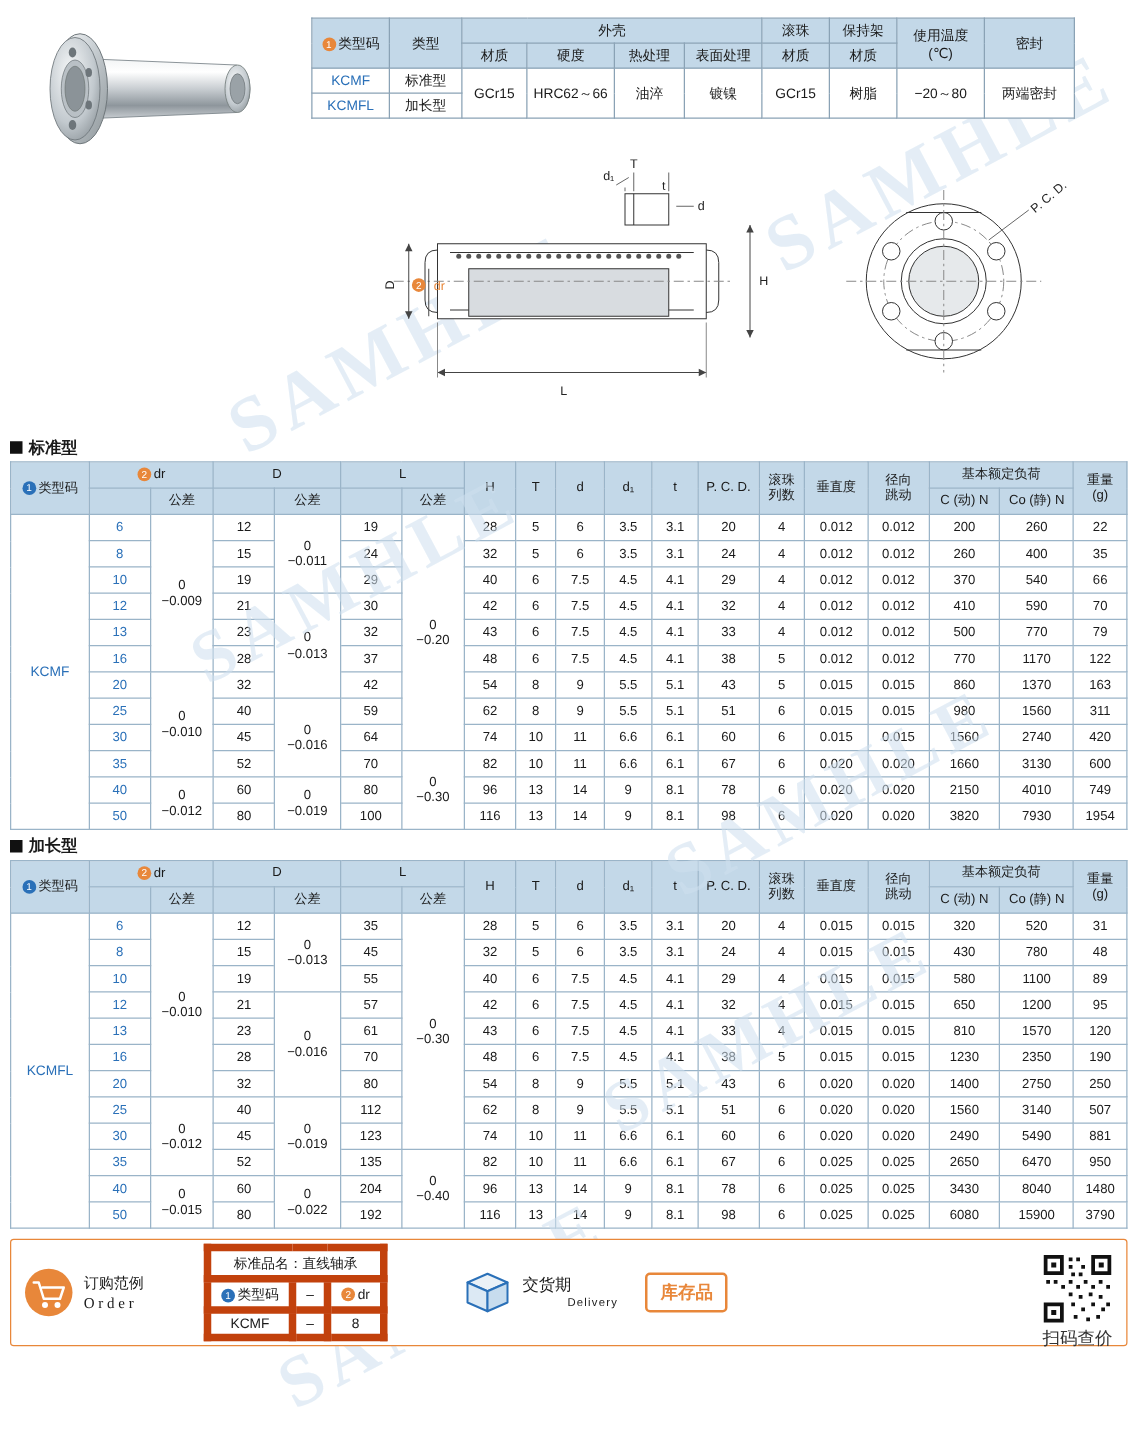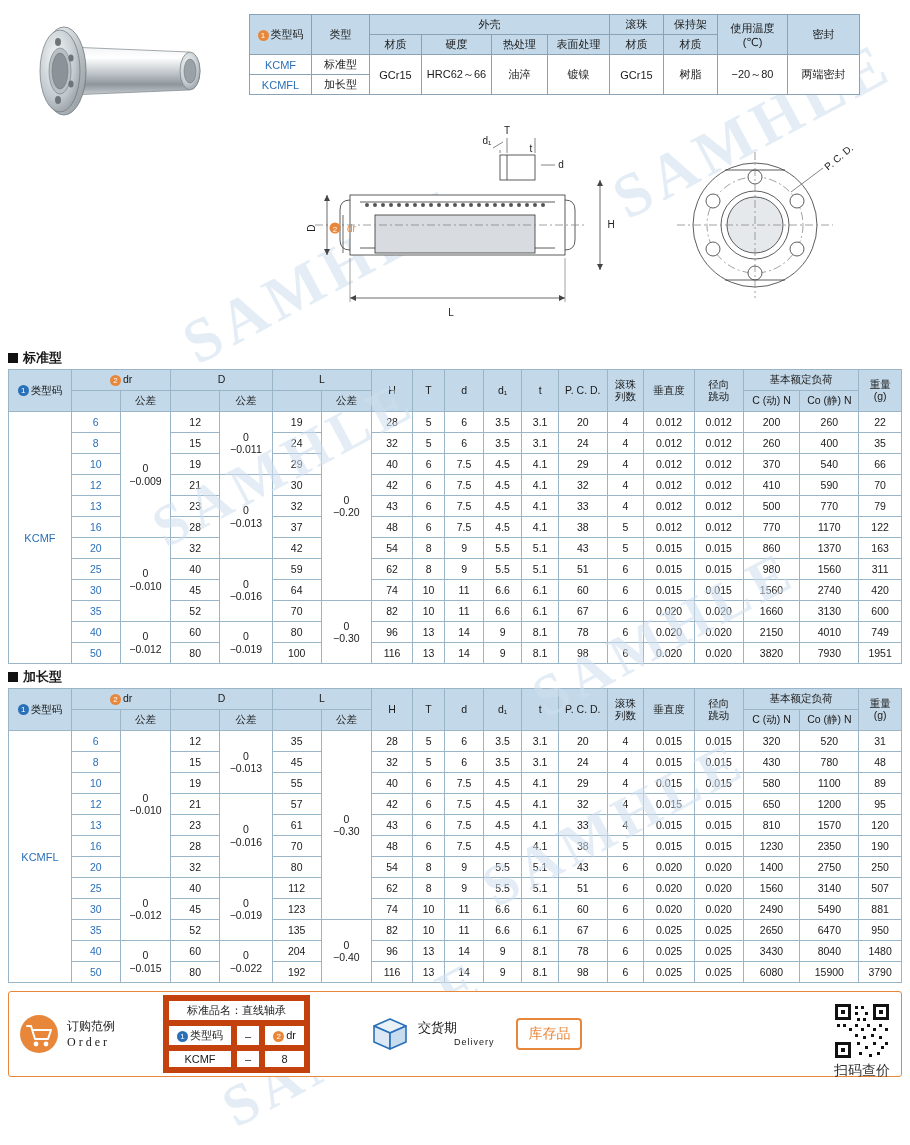--- a/index.html
+++ b/index.html
@@ -80,21 +80,21 @@
   .order-tbl td, .order-tbl th {
     border:6px solid #c2410c; font-size:11px; text-align:center;
     padding:2px 8px; height:22px; background:#fff; font-weight:normal;
   }
   .order-tbl .hd { background:#fff; }
   .delivery { display:flex; align-items:center; gap:8px; margin-left:60px; }
   .delivery .txt { font-size:13px; line-height:1.3; }
   .delivery .txt small { font-size:9px; letter-spacing:1px; display:block;margin-left:36px; }
   .stock {
     margin-left:14px; border:2px solid #e8873a; color:#e8873a;
-    border-radius:4px; padding:5px 10px; font-size:14px; font-weight:normal;
+    border-radius:4px; padding:5px 10px; font-size:14px; font-weight:bold;
   }
   .qr { position:absolute; right:10px; top:10px; display:flex; flex-direction:column; align-items:center; }
   .qr .cap { font-size:14px; color:#333; margin-top:2px; }
 </style>
 </head>
 <body>
 
 <div class="wm wm1">SAMHLE</div>
 <div class="wm wm2">SAMHLE</div>
 <div class="wm wm3">SAMHLE</div>
@@ -585,21 +585,21 @@
         <td>13</td>
         <td>14</td>
         <td>9</td>
         <td>8.1</td>
         <td>98</td>
         <td>6</td>
         <td>0.020</td>
         <td>0.020</td>
         <td>3820</td>
         <td>7930</td>
-        <td>1951</td>
+        <td>1954</td>
       </tr>
     </tbody>
 </table>
 
 <div class="sec-title">
   <span class="sq"></span>
   <span>加长型</span>
 </div>
 
 <table class="data">

